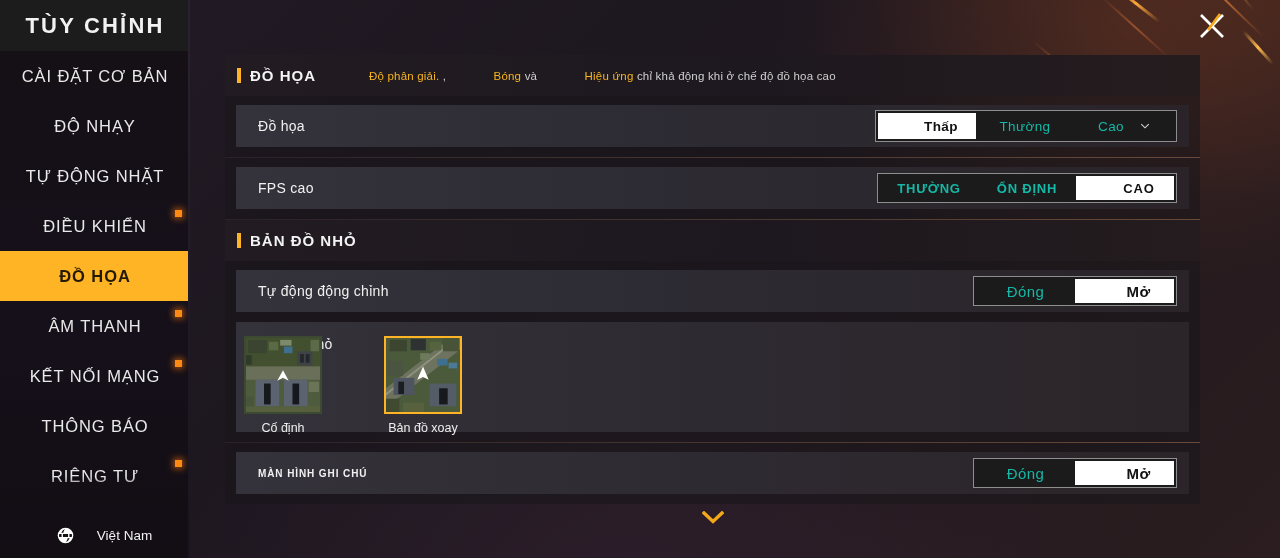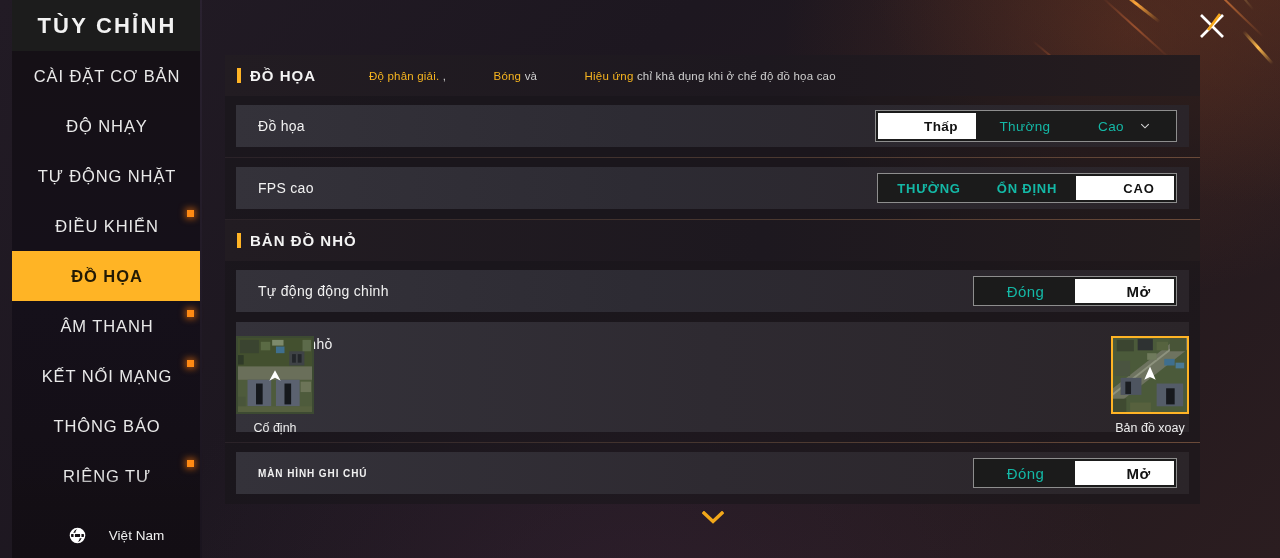--- a/index.html
+++ b/index.html
@@ -24,21 +24,20 @@
     position:absolute; transform-origin:center;
     border-radius:40px; pointer-events:none;
     filter:blur(0.4px);
   }
 
   
   .sidebar {
     position:absolute; left:0; top:0; width:190px; height:558px;
     background:linear-gradient(180deg,#151015 0%,#15101a 55%,#130e14 100%);
     z-index:5;
-    margin-left:12px;
   }
   .sidebar:after{
     content:""; position:absolute; right:0; top:0; width:2px; height:100%;
     background:linear-gradient(180deg,#2a2230,#1a141e);
   }
   .side-title {
     height:51px; background:#1c1c1c;
     display:flex; align-items:center; justify-content:center;
     color:#f2f2f2; font-size:22px; font-weight:bold; letter-spacing:2.2px;
   }
@@ -112,22 +111,22 @@
   .chev { width:10px; height:10px; flex:0 0 auto; }
 
   
   .mm-row {
     position:relative; margin:0 11px; height:110px;
     background:linear-gradient(90deg,#34323a 0%,#2e2a31 50%,#2b2529 100%);
     padding:11px 0 0 22px;
   }
   .mm-row .row-label { position:absolute; left:22px; top:14px; }
   .mm-wrap {
-    position:absolute; left:0; right:0; top:14px;
-    display:flex; justify-content:space-between; gap:80px;
+    position:absolute; left:8px; right:0; top:14px;
+    display:flex; justify-content:flex-start; gap:62px;
   }
   .mm-item { display:flex; flex-direction:column; align-items:center; gap:7px; }
   .mm-thumb {
     width:78px; height:78px; border:2px solid transparent;
     position:relative; overflow:hidden; background:#3d4a32;
   }
   .mm-thumb.sel { border-color:#ffb425; }
   .mm-cap { color:#ededed; font-size:12.5px; }
 
   .scroll-chev {
@@ -210,21 +209,21 @@
       <line x1="28" y1="8" x2="16" y2="24" stroke="#f7a81b" stroke-width="2.6"></line>
     </svg>
   </div>
 
   <div class="main">
 
     <div class="sec-head">
       <span class="sec-bar"></span>
       <span class="sec-title">ĐỒ HỌA</span>
       <span class="sec-note">
-        <span class="hl">Độ phân giải. </span><span>, </span><span class="hl">Bóng</span><span> và </span><span class="hl">Hiệu ứng</span><span> chỉ khả dụng khi ở chế độ đồ họa cao</span>
+        <span class="hl">Độ phân giải. </span><span>, </span><span class="hl">Bóng</span><span> và </span><span class="hl">Hiệu ứng</span><span> chỉ khả động khi ở chế độ đồ họa cao</span>
       </span>
     </div>
 
     <div class="block">
       <div class="row">
         <span class="row-label">Đồ họa</span>
         <div class="ctrl">
           <div class="seg seg-graphics">
             <div class="opt sel">Thấp</div>
             <div class="opt">Thường</div>

